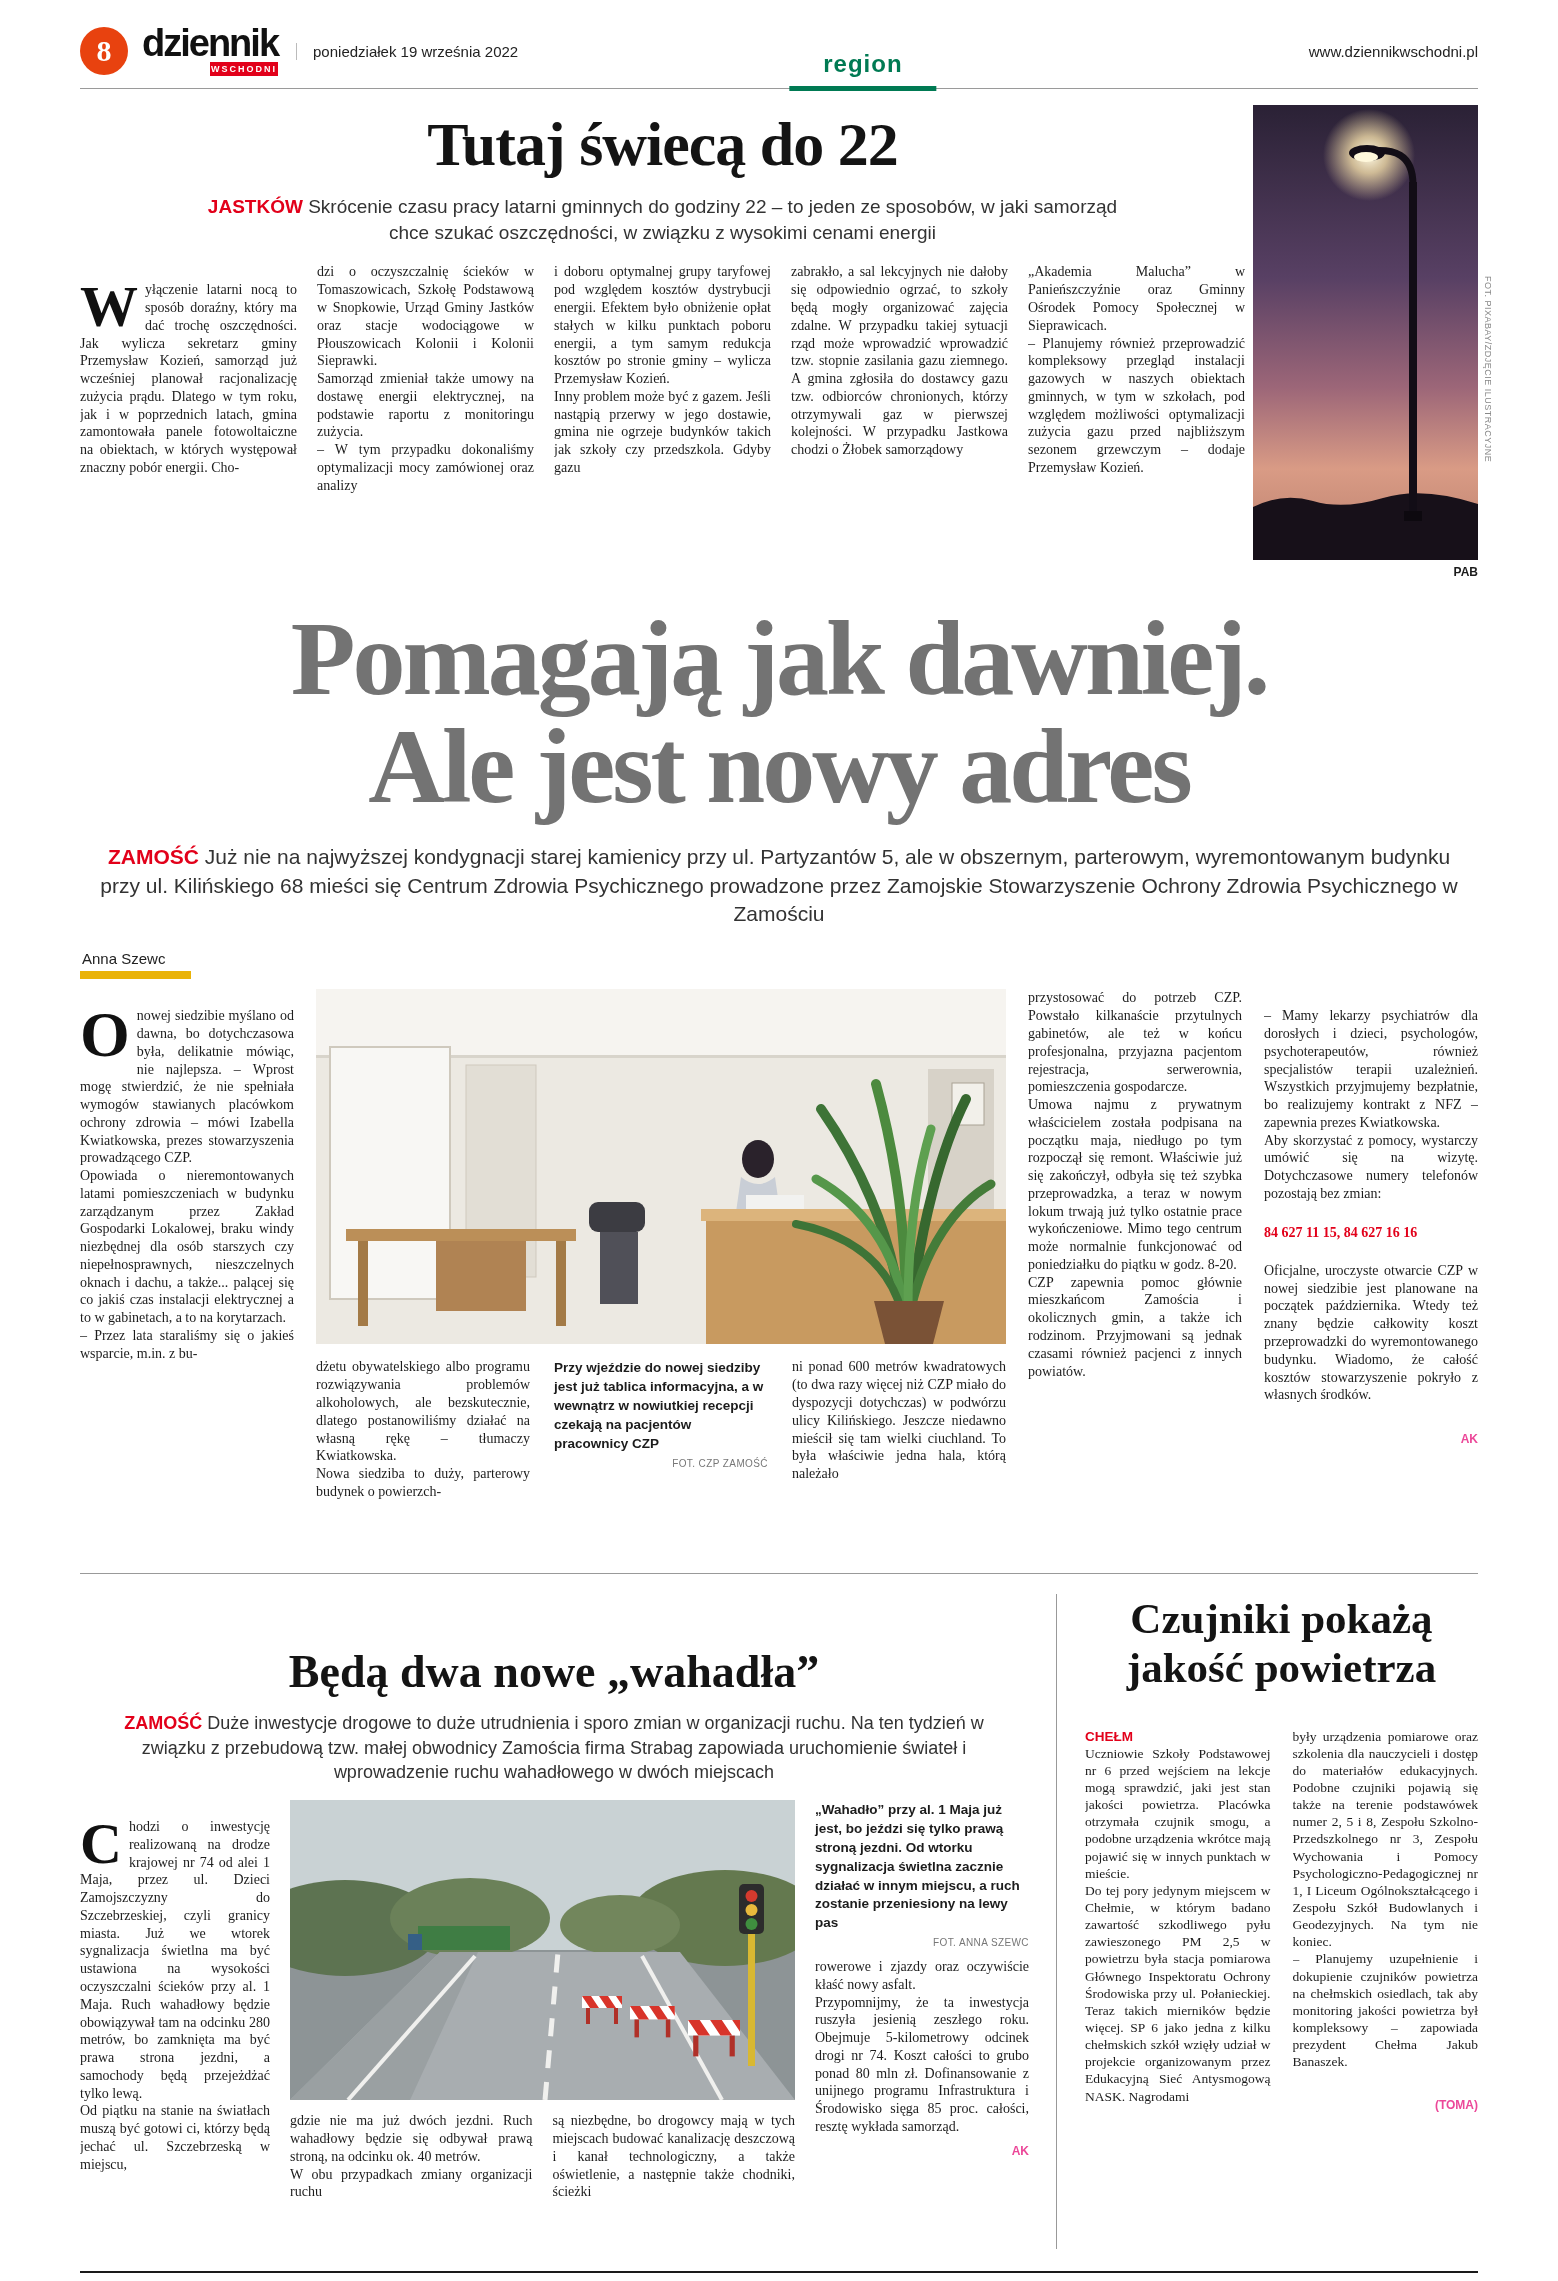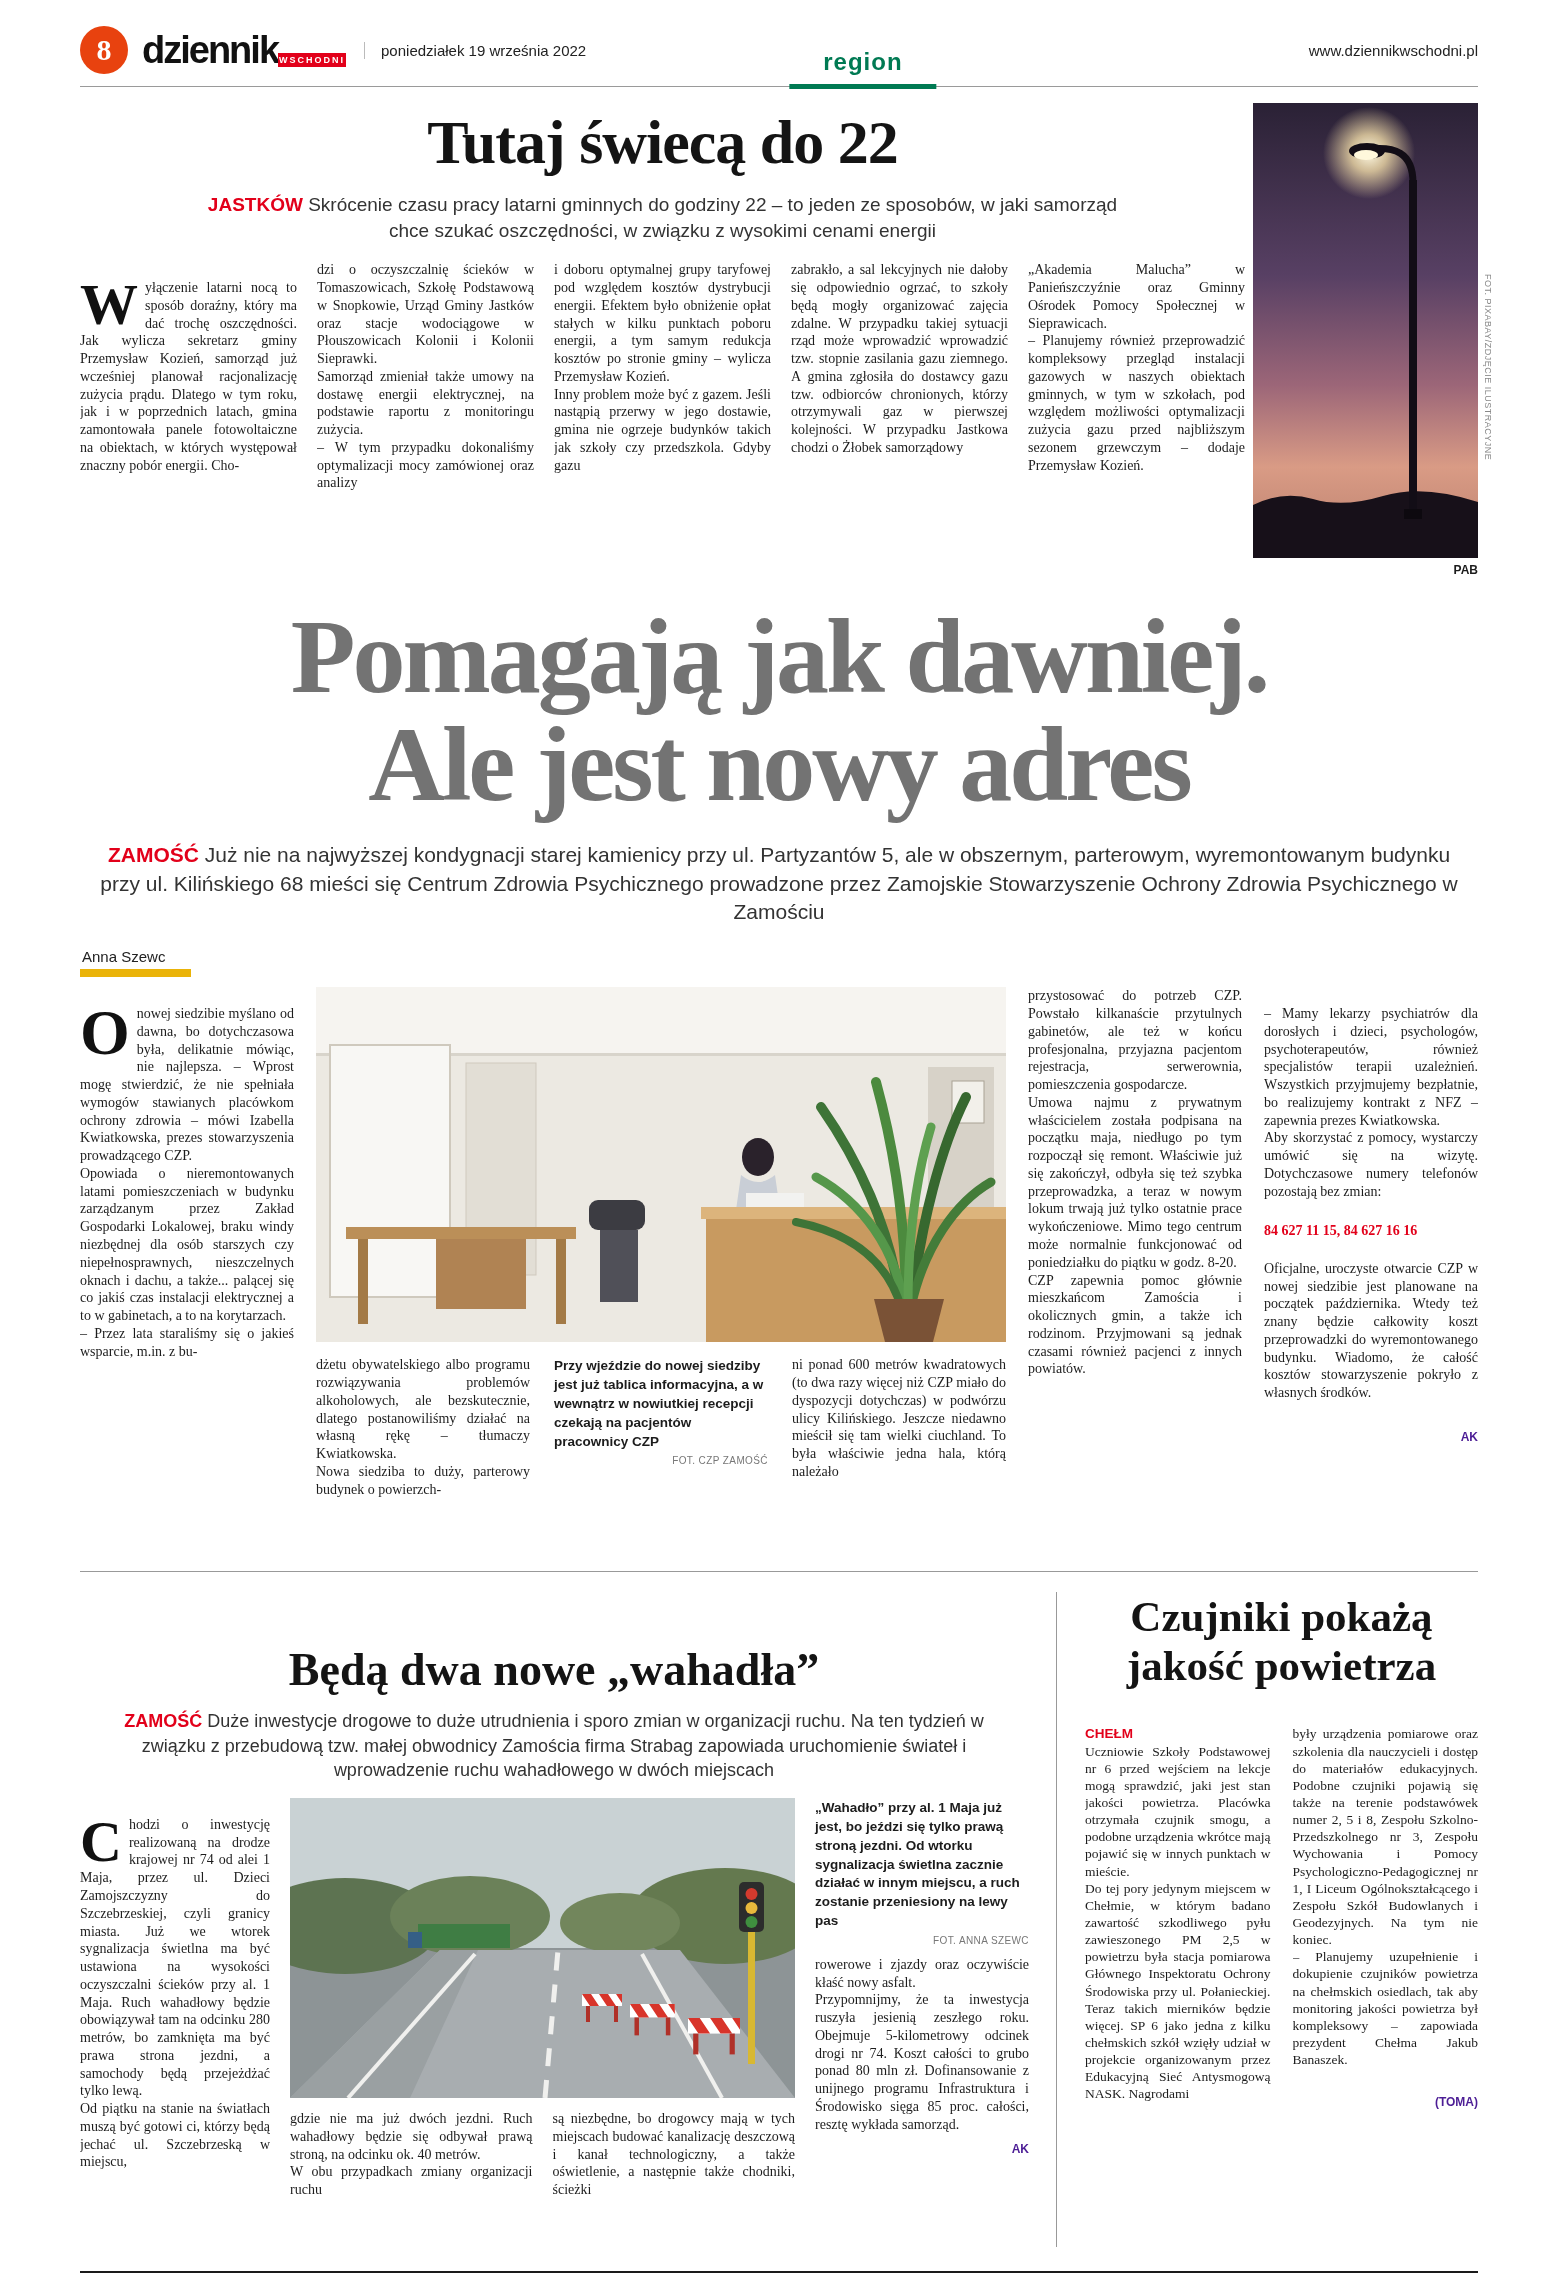--- a/index.html
+++ b/index.html
@@ -6,21 +6,21 @@
   html,body { background:#ffffff; }
   body { width:1558px; font-family:"Liberation Serif","DejaVu Serif",serif; color:#1c1c1c; }
   .page { width:1558px; height:2281px; padding:26px 80px 0; position:relative; overflow:hidden; background:#fff; }
   .page::after { content:""; position:absolute; left:80px; right:80px; bottom:8px; border-bottom:2.5px solid #1a1a1a; }
 
   
   .masthead { display:flex; align-items:center; border-bottom:1.5px solid #9a9a9a; padding-bottom:12px; position:relative; }
   .pagenum-circle { width:48px; height:48px; border-radius:50%; background:#e8420f; color:#fff;
     display:flex; align-items:center; justify-content:center; font-family:"Liberation Serif",serif;
     font-size:30px; font-weight:bold; flex:none; }
-  .logo { display:inline-flex; align-items:flex-end; margin-left:14px; }
+  .logo { display:inline-flex; flex-direction:column; align-items:flex-end; margin-left:14px; }
   .logo-main { font-family:"Liberation Sans","DejaVu Sans",sans-serif; font-weight:800; font-size:38px;
     letter-spacing:-2px; color:#111; line-height:0.9; }
   .logo-sub { background:#e2001a; color:#fff; font-family:"Liberation Sans",sans-serif; font-size:9px;
     font-weight:bold; letter-spacing:2px; padding:2px 1px; margin-top:2px; }
   .date { font-family:"Liberation Sans","DejaVu Sans",sans-serif; font-size:15px; color:#222;
     margin-left:18px; padding-left:16px; border-left:1px solid #bbb; }
   .section-wrap { position:absolute; left:56%; transform:translateX(-50%); bottom:-3px;
     border-bottom:5px solid #007a53; padding:0 34px 8px; }
   .section { color:#007a53; font-family:"Liberation Sans",sans-serif; font-weight:bold; font-size:24px;
     letter-spacing:1px; }
@@ -31,21 +31,21 @@
   .kicker { color:#e2001a; font-weight:800; font-family:"Liberation Sans","DejaVu Sans",sans-serif; }
   .lead { text-align:center; font-family:"Liberation Sans","DejaVu Sans",sans-serif; color:#333;
     font-size:19px; line-height:1.35; }
   .coltext { font-size:14px; line-height:1.27; text-align:justify; white-space:pre-line; overflow:hidden; }
   .dropcap { float:left; font-size:58px; line-height:0.82; font-weight:bold; padding:2px 7px 0 0; color:#111; }
   .cap { font-family:"Liberation Sans","DejaVu Sans",sans-serif; font-weight:bold; font-size:13.5px;
     line-height:1.32; white-space:normal; }
   .credit { display:block; text-align:right; font-family:"Liberation Sans",sans-serif; font-size:10px;
     color:#777; letter-spacing:0.4px; margin-top:5px; }
   .sig-end { display:block; text-align:right; font-family:"Liberation Sans",sans-serif; font-weight:bold;
-    font-size:12px; margin-top:8px; color:#4c1d95; }
+    font-size:12px; margin-top:8px; color:#ec4899; }
   .blk { display:block; margin-bottom:2px; }
   .phones { display:block; color:#e2001a; font-weight:bold; margin:2px 0; }
 
   
   .art-lamp { display:flex; gap:8px; margin-top:16px; }
   .art-lamp-main { flex:1; }
   .art-lamp h1 { font-size:62px; font-weight:700; letter-spacing:-1px; text-align:center; color:#141414;
     margin:4px 0 14px; }
   .art-lamp .lead { max-width:920px; margin:0 auto 18px; }
   .cols5 { display:flex; gap:20px; height:300px; }

